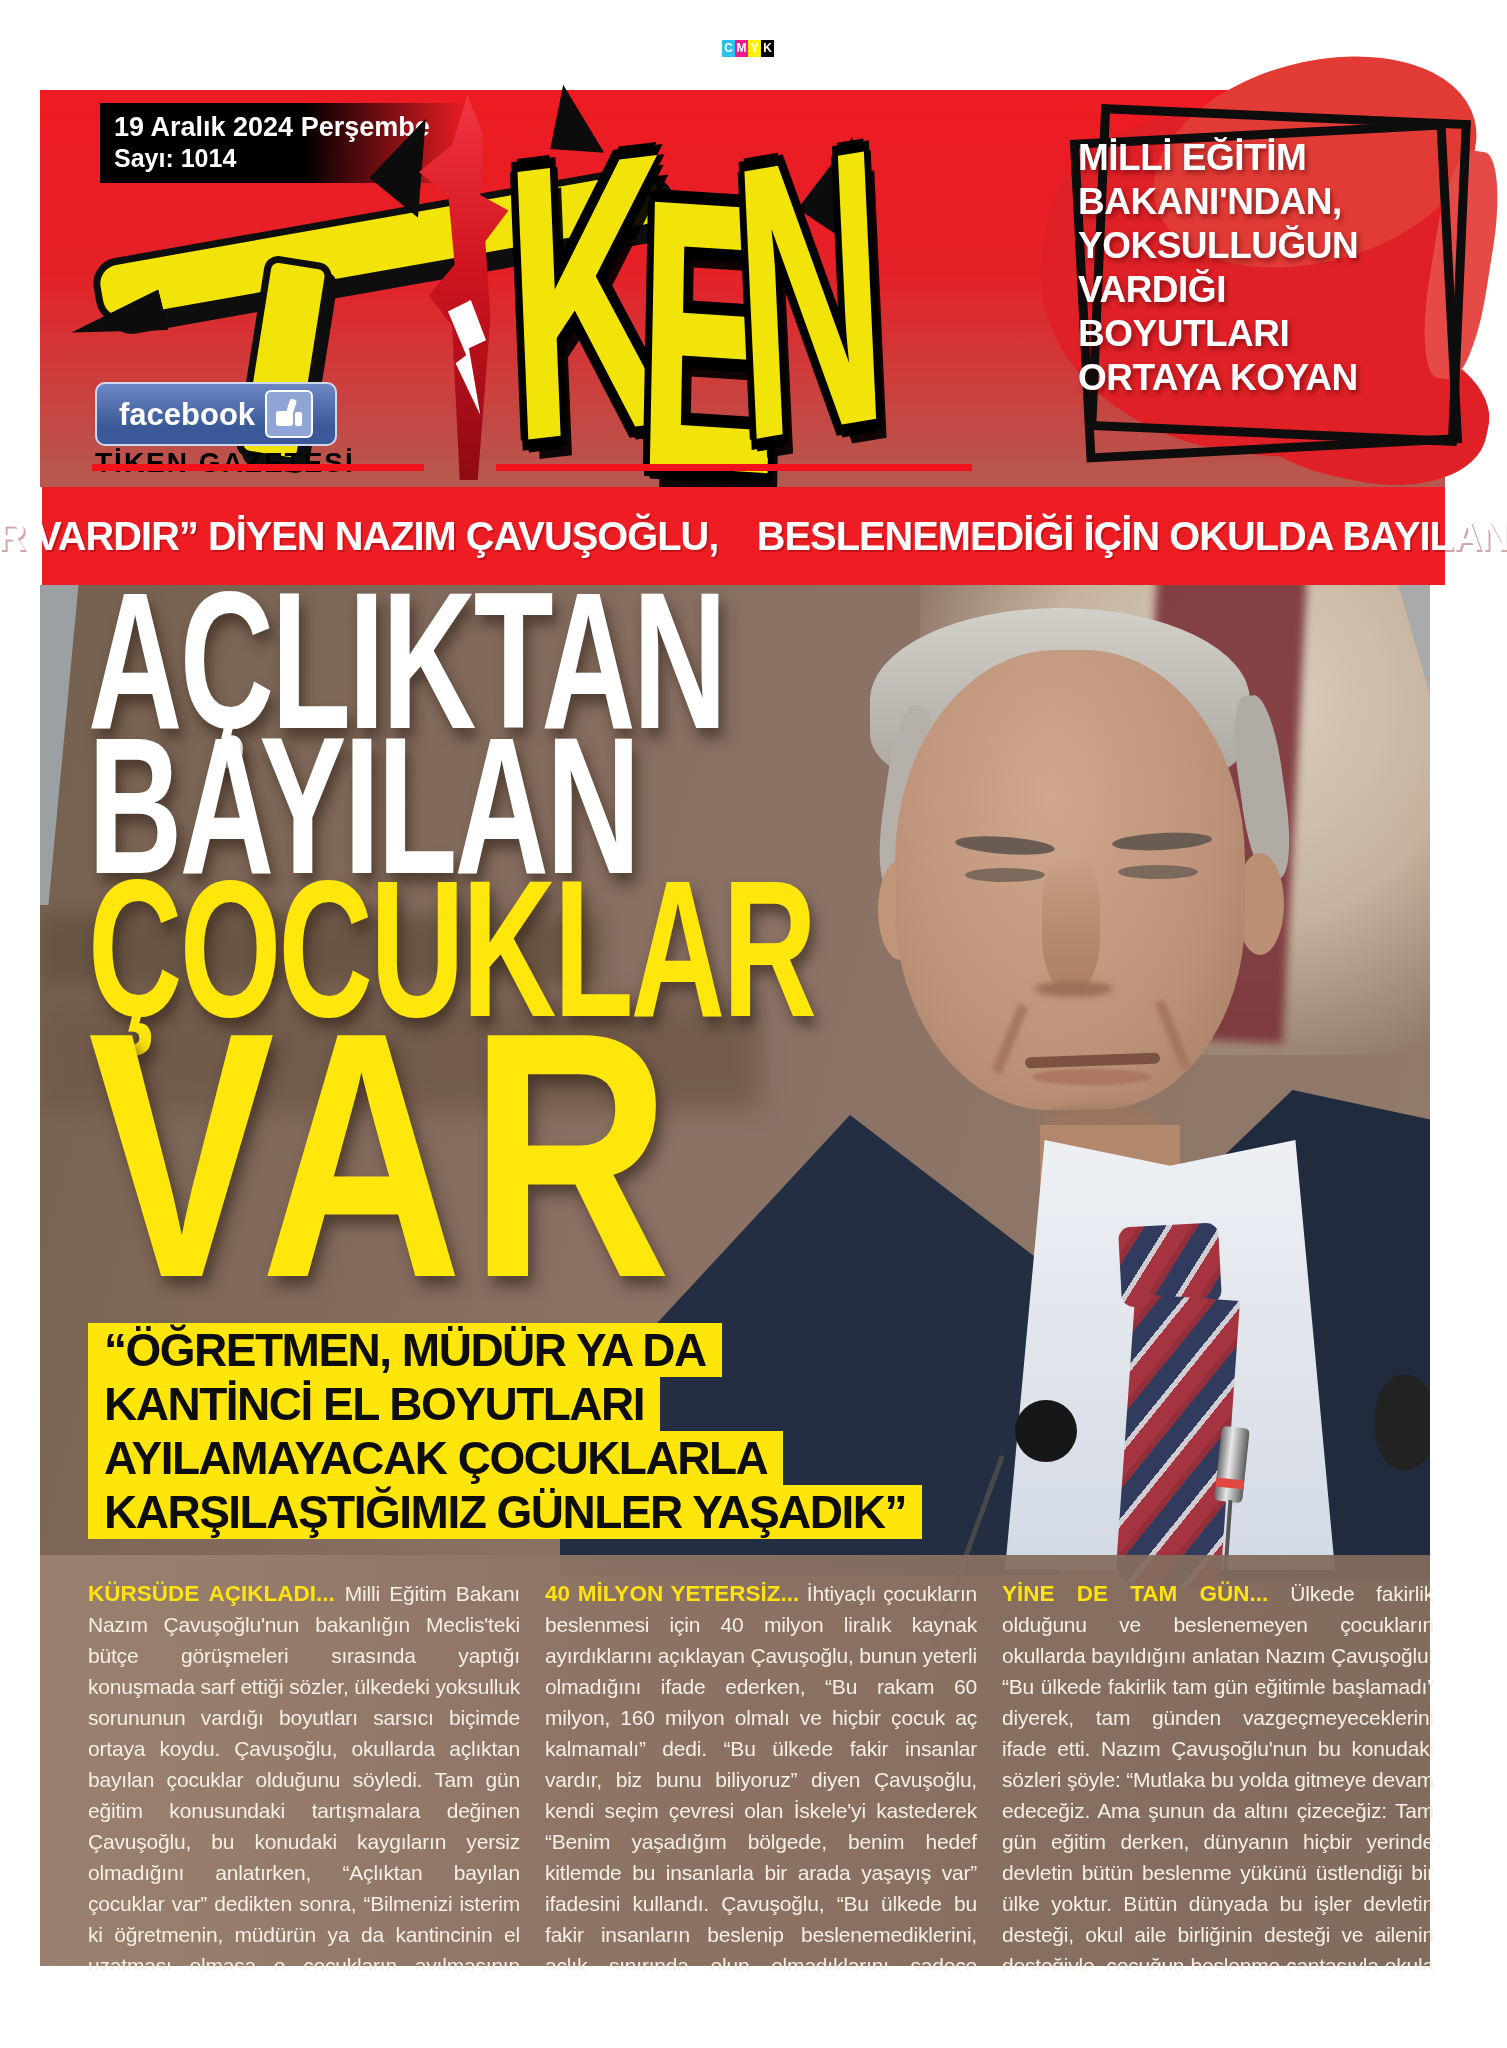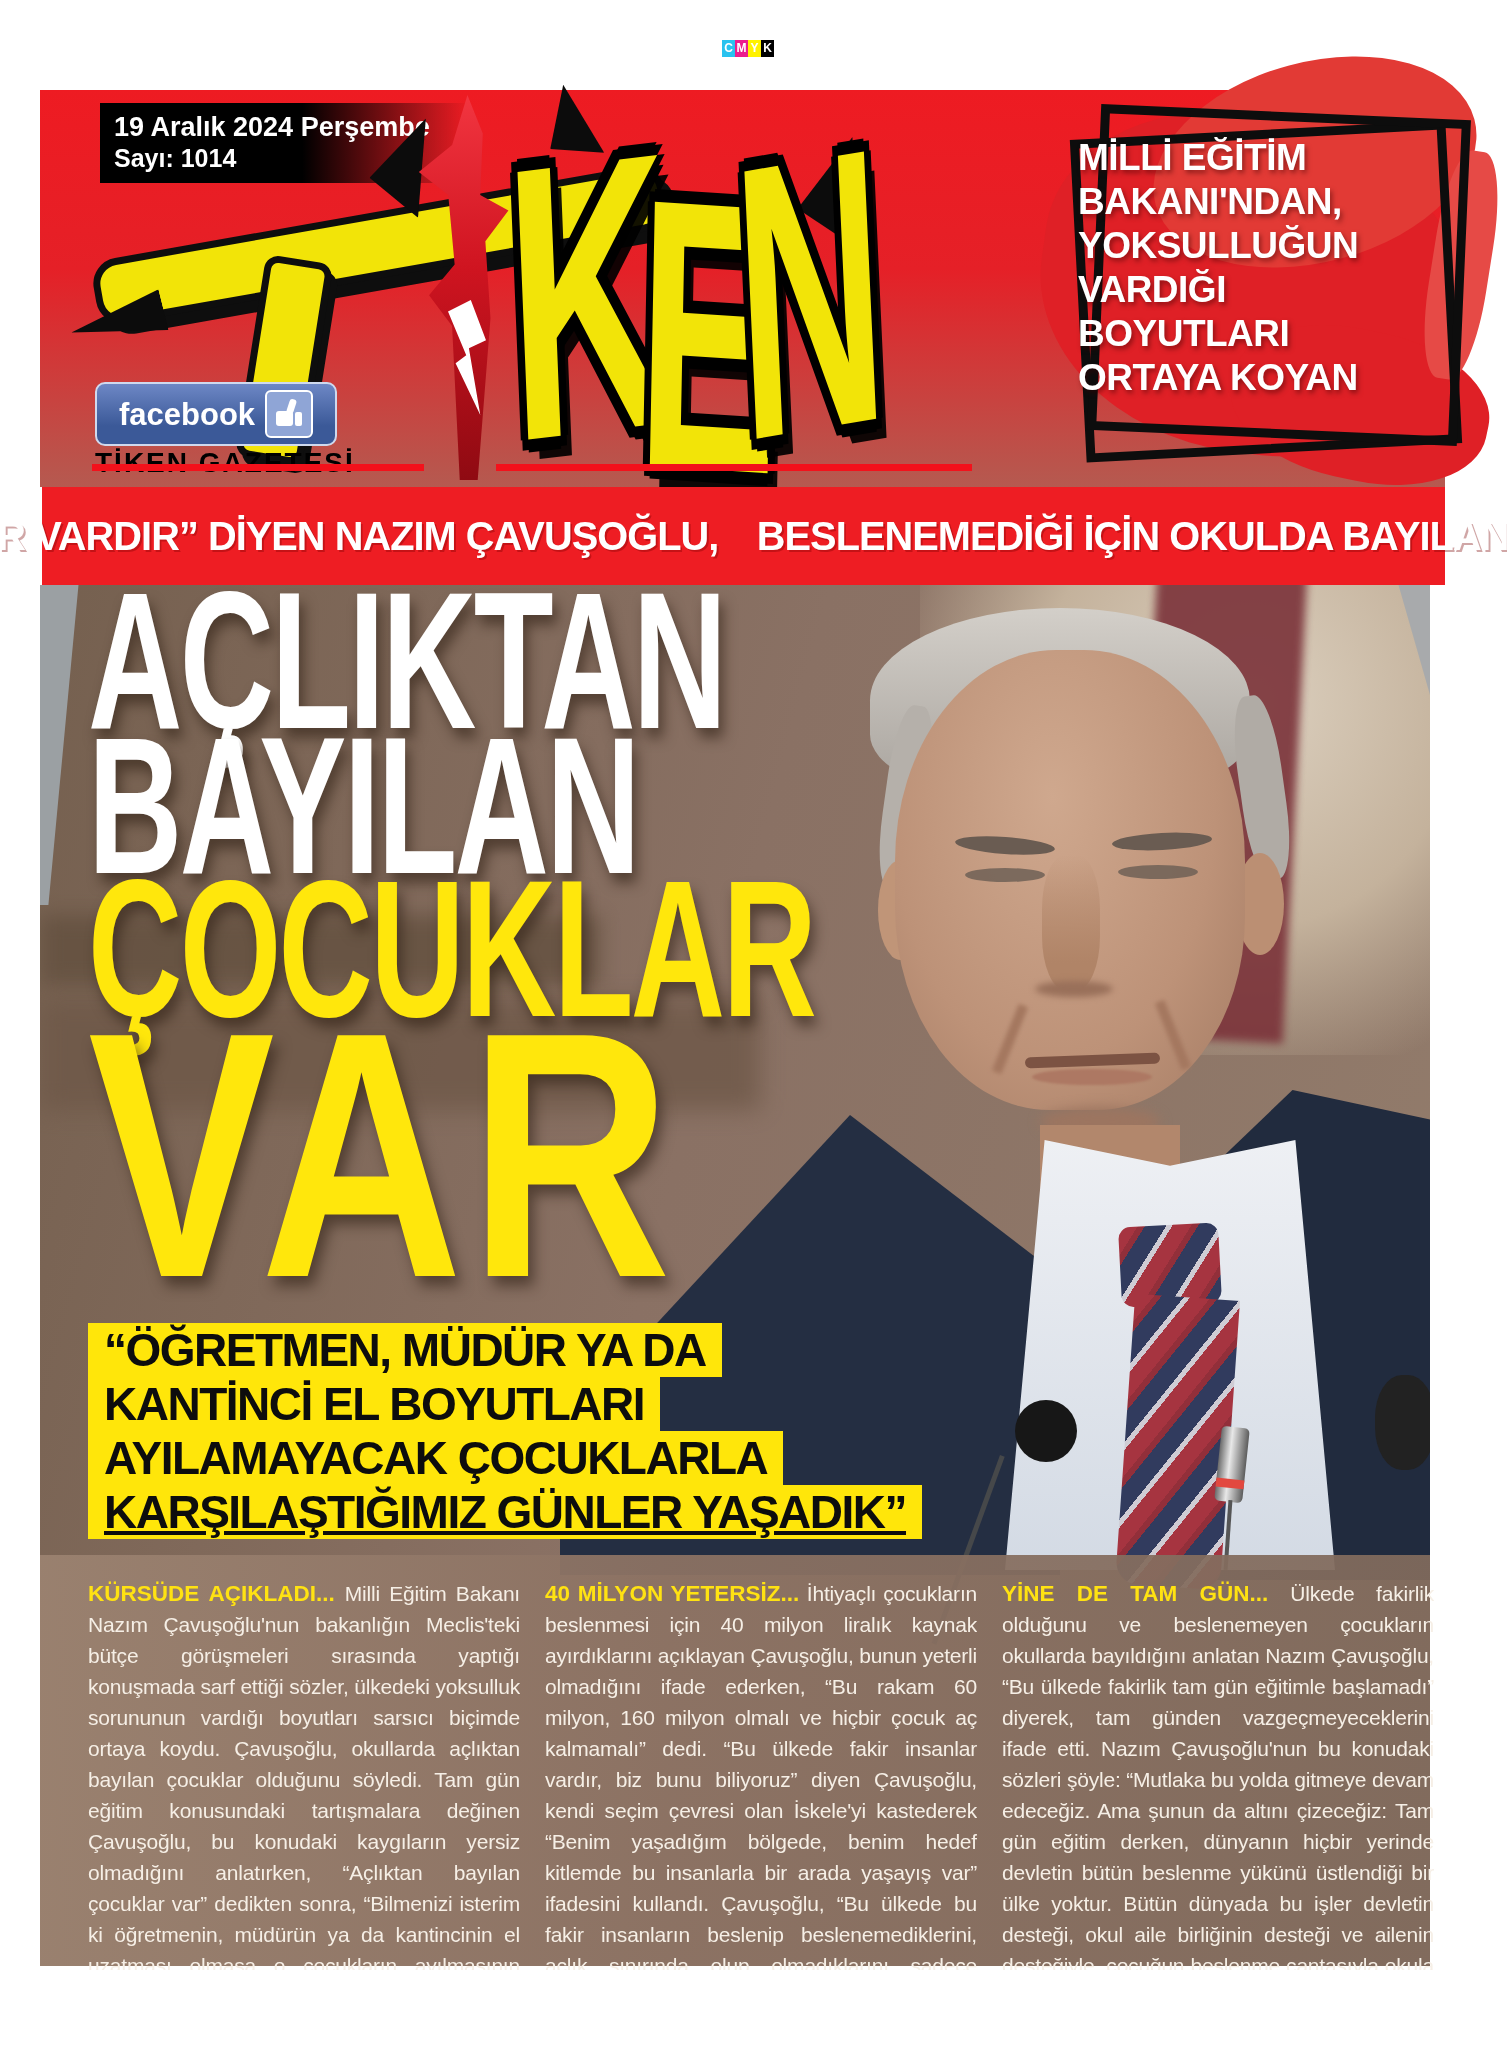--- a/index.html
+++ b/index.html
@@ -152,21 +152,21 @@
          transform-origin:left top;letter-spacing:-4px;}
   .h1,.h2{color:#fff;text-shadow:7px 10px 16px rgba(40,25,15,.55);}
   .h3,.h4{color:#ffe70c;text-shadow:7px 10px 16px rgba(40,25,15,.55);}
   .h1,.h2,.h3{font-size:195px;line-height:195px;transform:scaleX(0.67);}
   .h1{left:88px;top:563px;} .h2{left:88px;top:708px;} .h3{left:88px;top:851px;}
   .h4{left:88px;top:980px;font-size:350px;line-height:350px;transform:scaleX(0.80);letter-spacing:8px;}
 
   
   .qbox{left:88px;height:54px;background:#ffe60a;padding:0 16px;white-space:nowrap;
         font:900 46px/55px "Liberation Sans",sans-serif;color:#0d0d0d;letter-spacing:-1.5px;}
-  .q1{top:1323px;} .q2{top:1377px;} .q3{top:1431px;} .q4{top:1485px;text-decoration:underline;}
+  .q1{top:1323px;} .q2{top:1377px;} .q3{top:1431px;} .q4{top:1485px;}
 
   
   .col{top:1578px;width:432px;height:392px;overflow:hidden;text-align:justify;
        color:#f6efe6;font:normal 21px/31px "Liberation Sans",sans-serif;letter-spacing:-0.2px;}
   .col .lead{color:#ffe212;font-weight:900;font-size:22.5px;letter-spacing:0;}
   .col1{left:88px;} .col2{left:545px;} .col3{left:1002px;}
 </style>
 </head>
 <body>
 

